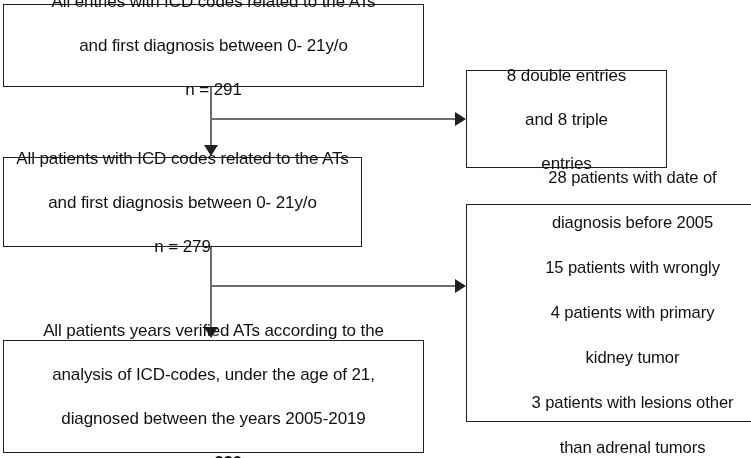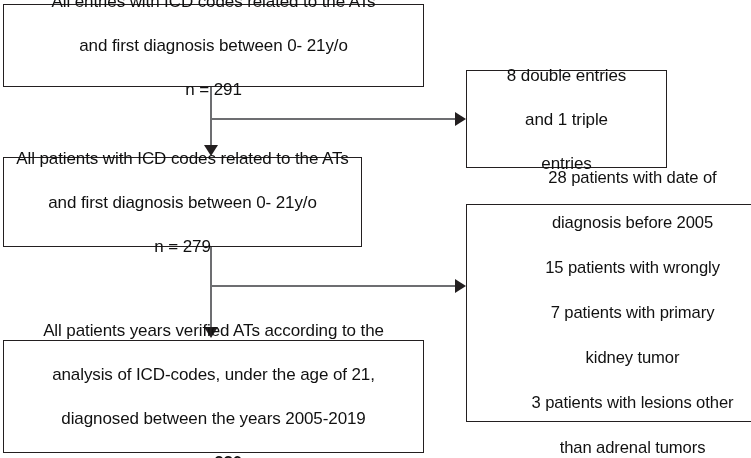--- a/index.html
+++ b/index.html
@@ -99,40 +99,40 @@
     <span class="ln">n = 291</span>
   </div>
 
   <div class="vline" id="conn1-vert"></div>
   <div class="arrow-down" id="conn1-arrow"></div>
   <div class="hline" id="conn1-horiz"></div>
   <div class="arrow-right" id="conn1-harrow"></div>
 
   <div class="node" id="box-duplicates">
     <span class="ln">8 double entries</span>
-    <span class="ln">and 1 triple</span>
+    <span class="ln">and 8 triple</span>
     <span class="ln">entries</span>
   </div>
 
   <div class="node" id="box-patients">
     <span class="ln">All patients with ICD codes related to the ATs</span>
     <span class="ln">and first diagnosis between 0- 21y/o</span>
     <span class="ln">n = 279</span>
   </div>
 
   <div class="vline" id="conn2-vert"></div>
   <div class="arrow-down" id="conn2-arrow"></div>
   <div class="hline" id="conn2-horiz"></div>
   <div class="arrow-right" id="conn2-harrow"></div>
 
   <div class="node compact" id="box-exclusions">
     <span class="ln">28 patients with date of</span>
     <span class="ln">diagnosis before 2005</span>
     <span class="ln">15 patients with wrongly</span>
-    <span class="ln">7 patients with primary</span>
+    <span class="ln">4 patients with primary</span>
     <span class="ln">kidney tumor</span>
     <span class="ln">3 patients with lesions other</span>
     <span class="ln">than adrenal tumors</span>
   </div>
 
   <div class="node" id="box-verified">
     <span class="ln">All patients years verified ATs according to the</span>
     <span class="ln">analysis of ICD-codes, under the age of 21,</span>
     <span class="ln">diagnosed between the years 2005-2019</span>
     <span class="ln bold">n = 230</span>

